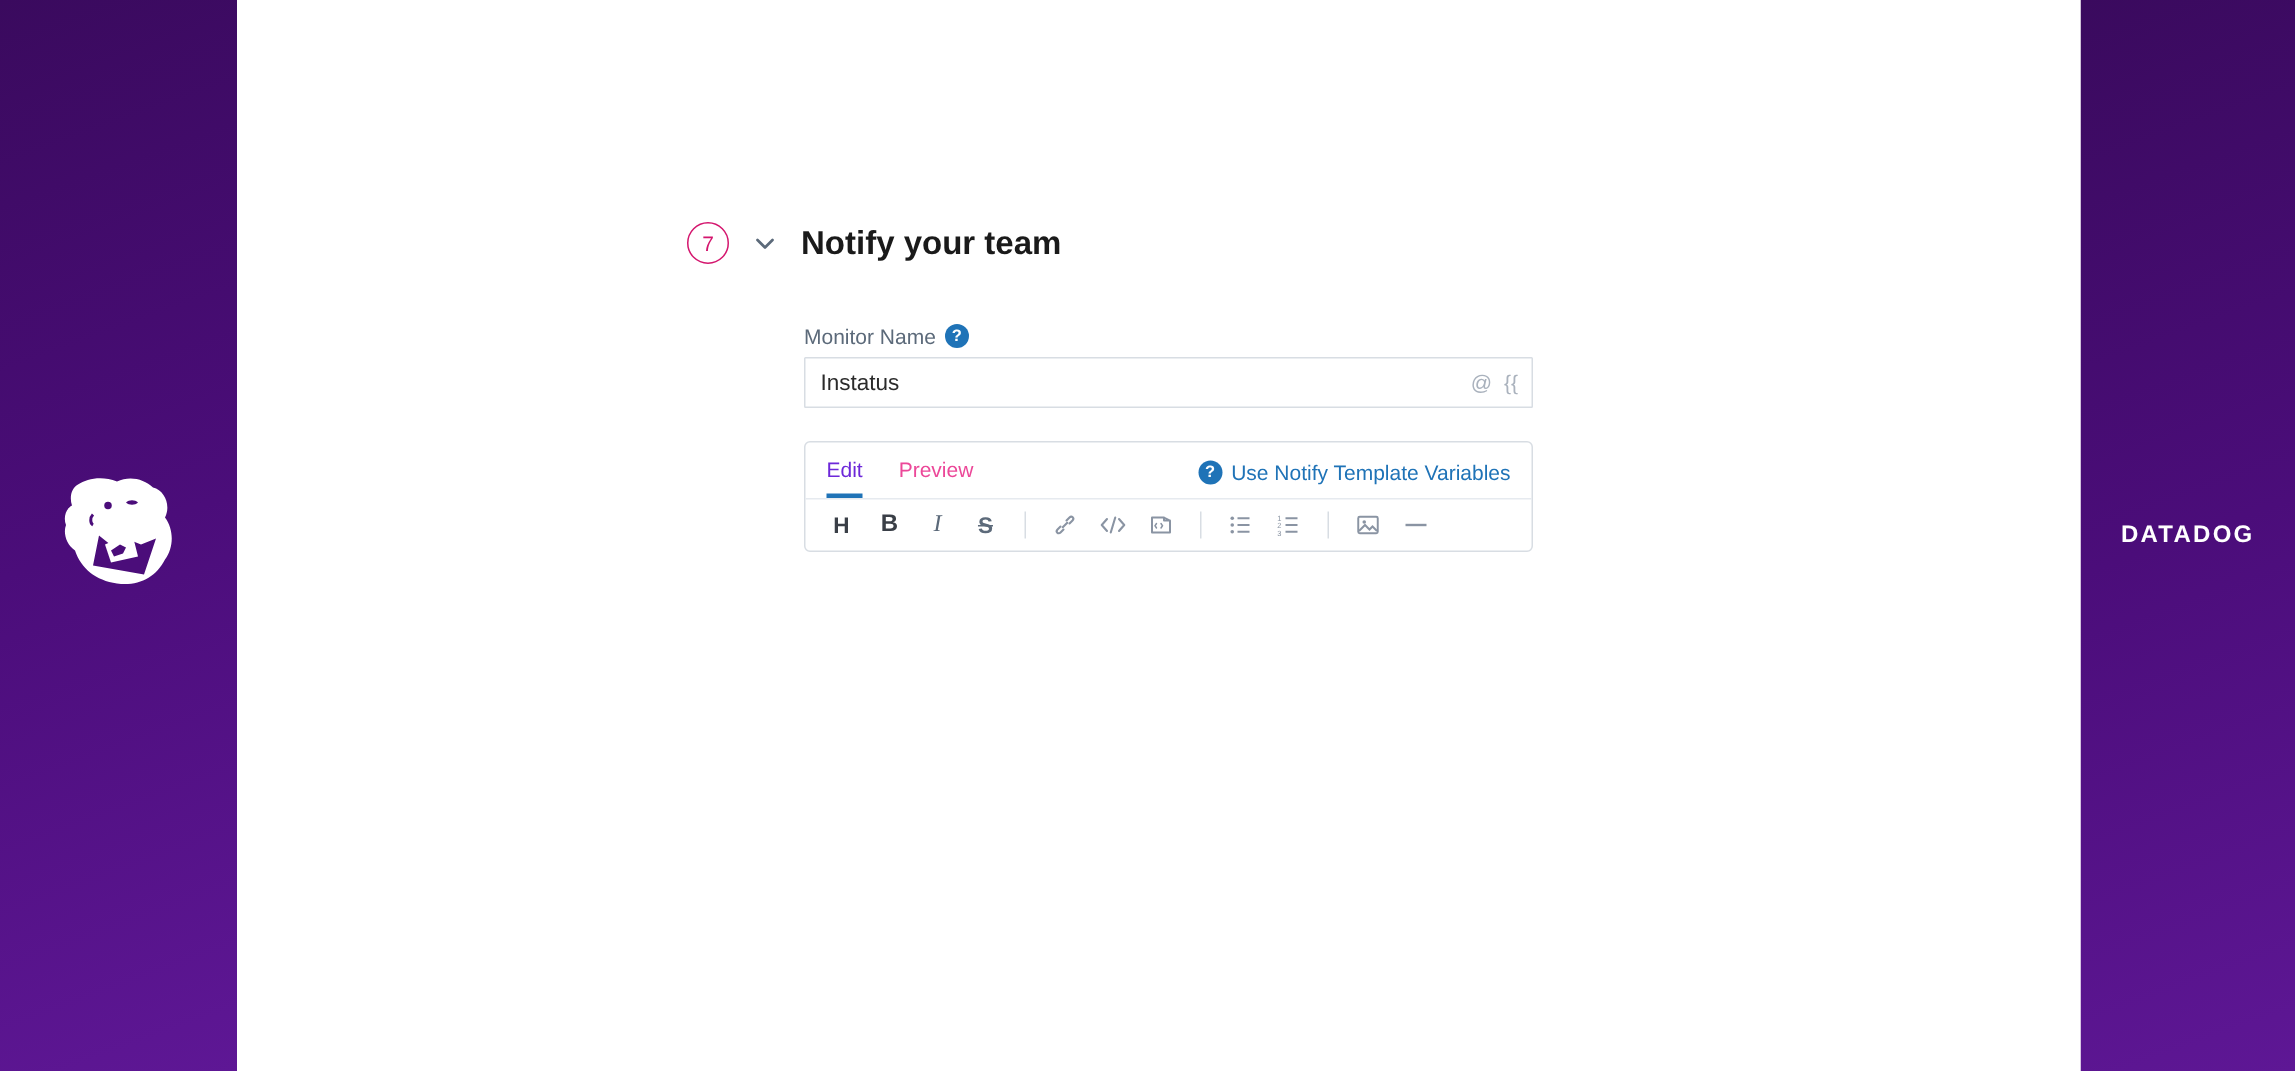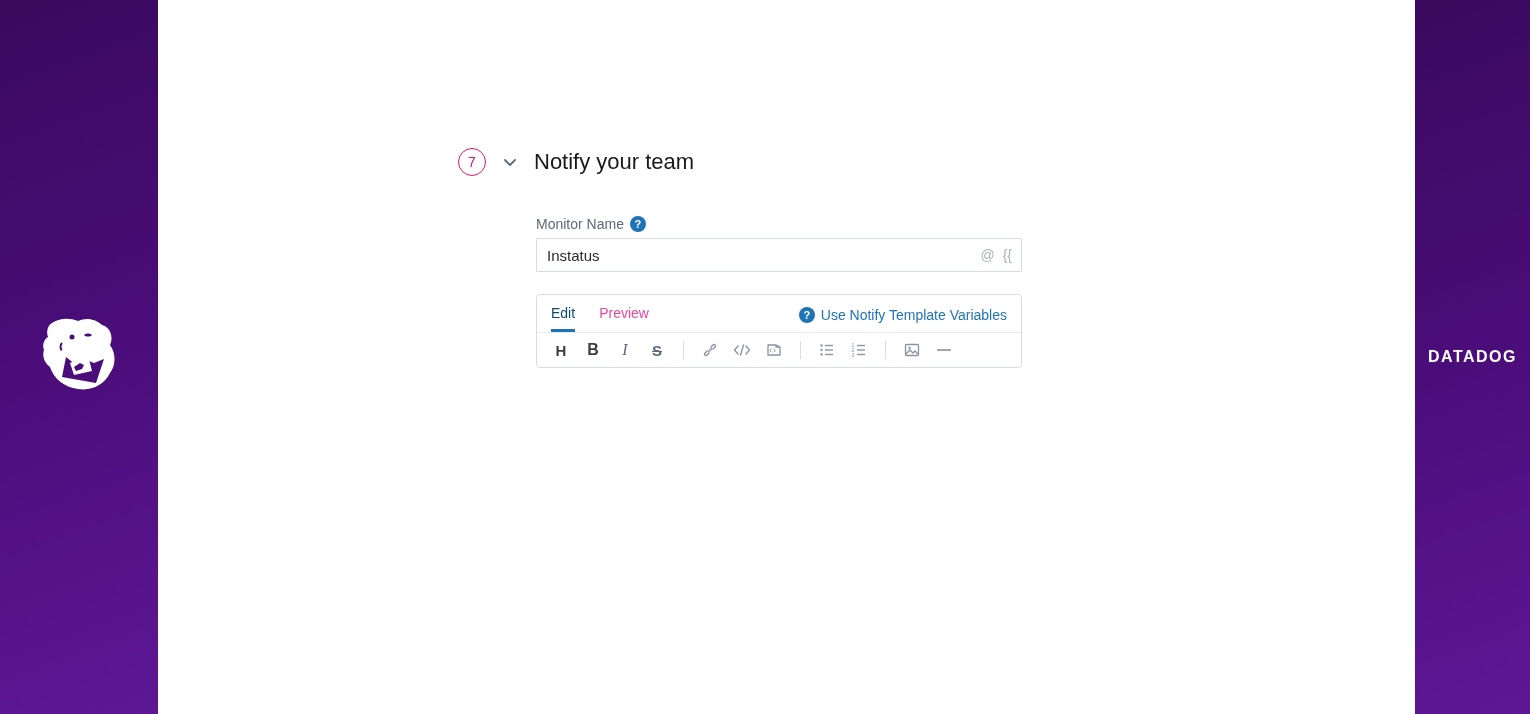--- a/index.html
+++ b/index.html
@@ -16,21 +16,21 @@
   left: 0; top: 0;
   width: 158px; height: 714px;
   background: linear-gradient(160deg, #3a0a5e 0%, #4b0d7a 50%, #5e1795 100%);
   display: flex;
   align-items: center;
   justify-content: center;
 }
 .right-bar {
   position: absolute;
   right: 0; top: 0;
-  width: 115px; height: 714px;
+  width: 143px; height: 714px;
   background: linear-gradient(160deg, #3a0a5e 0%, #4b0d7a 50%, #5e1795 100%);
   display: flex;
   align-items: center;
   justify-content: center;
 }
 .datadog-wordmark {
   color: #fff;
   font-weight: 800;
   font-size: 16px;
   letter-spacing: 1.5px;
@@ -71,21 +71,21 @@
   font-size: 14px;
   font-weight: 400;
 }
 .chevron {
   color: #5c6a7a;
 }
 .chevron svg { display: block; }
 .section-title {
   font-size: 22px;
   color: #1a1a1a;
-  font-weight: 400;
+  font-weight: 700;
 }
 .form-area {
   position: absolute;
   left: 378px;
   top: 216px;
   width: 486px;
 }
 .label-row {
   display: flex;
   align-items: center;
@@ -141,21 +141,21 @@
   padding: 10px 14px 0 14px;
   gap: 24px;
 }
 .tab {
   font-size: 14px;
   color: #ec4899;
   padding-bottom: 8px;
   border-bottom: 3px solid transparent;
 }
 .tab.active {
-  color: #0c4a6e;
+  color: #6d28d9;
   font-weight: 500;
   border-bottom-color: #1f73b7;
 }
 .tabs-spacer { flex: 1; }
 .link-row {
   display: flex;
   align-items: center;
   gap: 6px;
   color: #1f73b7;
   font-size: 14px;

